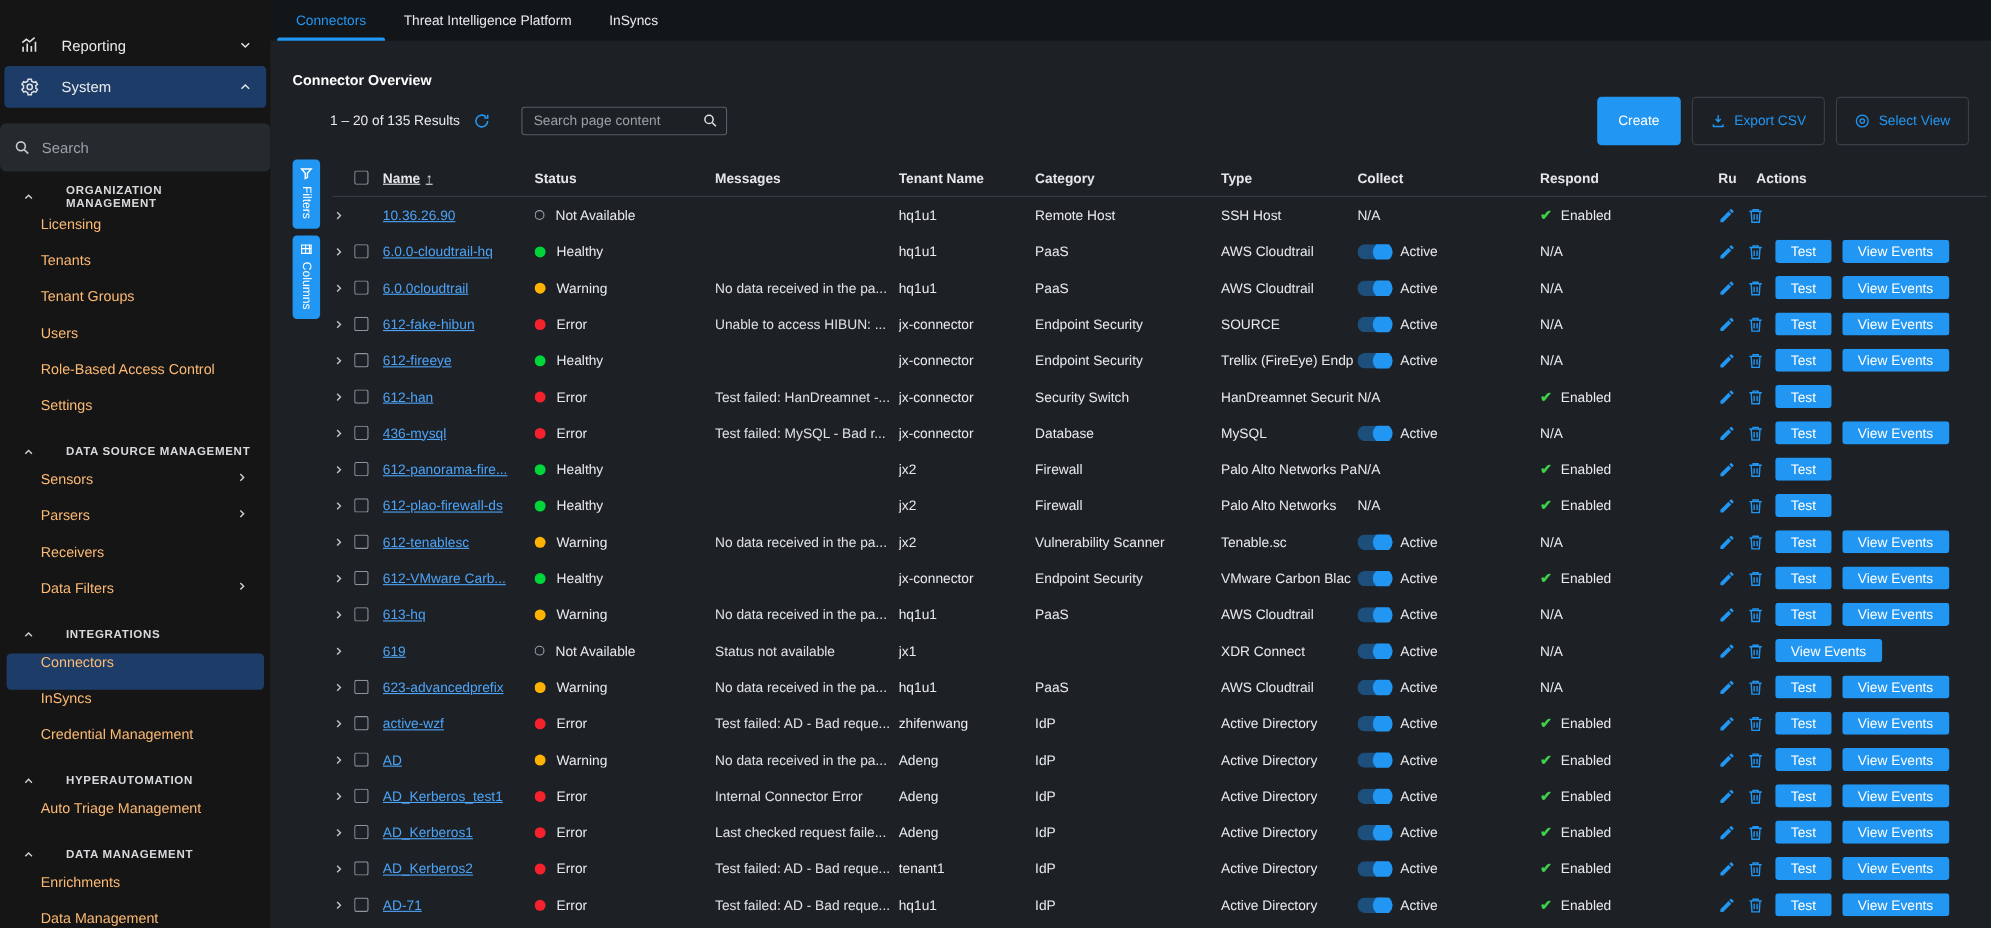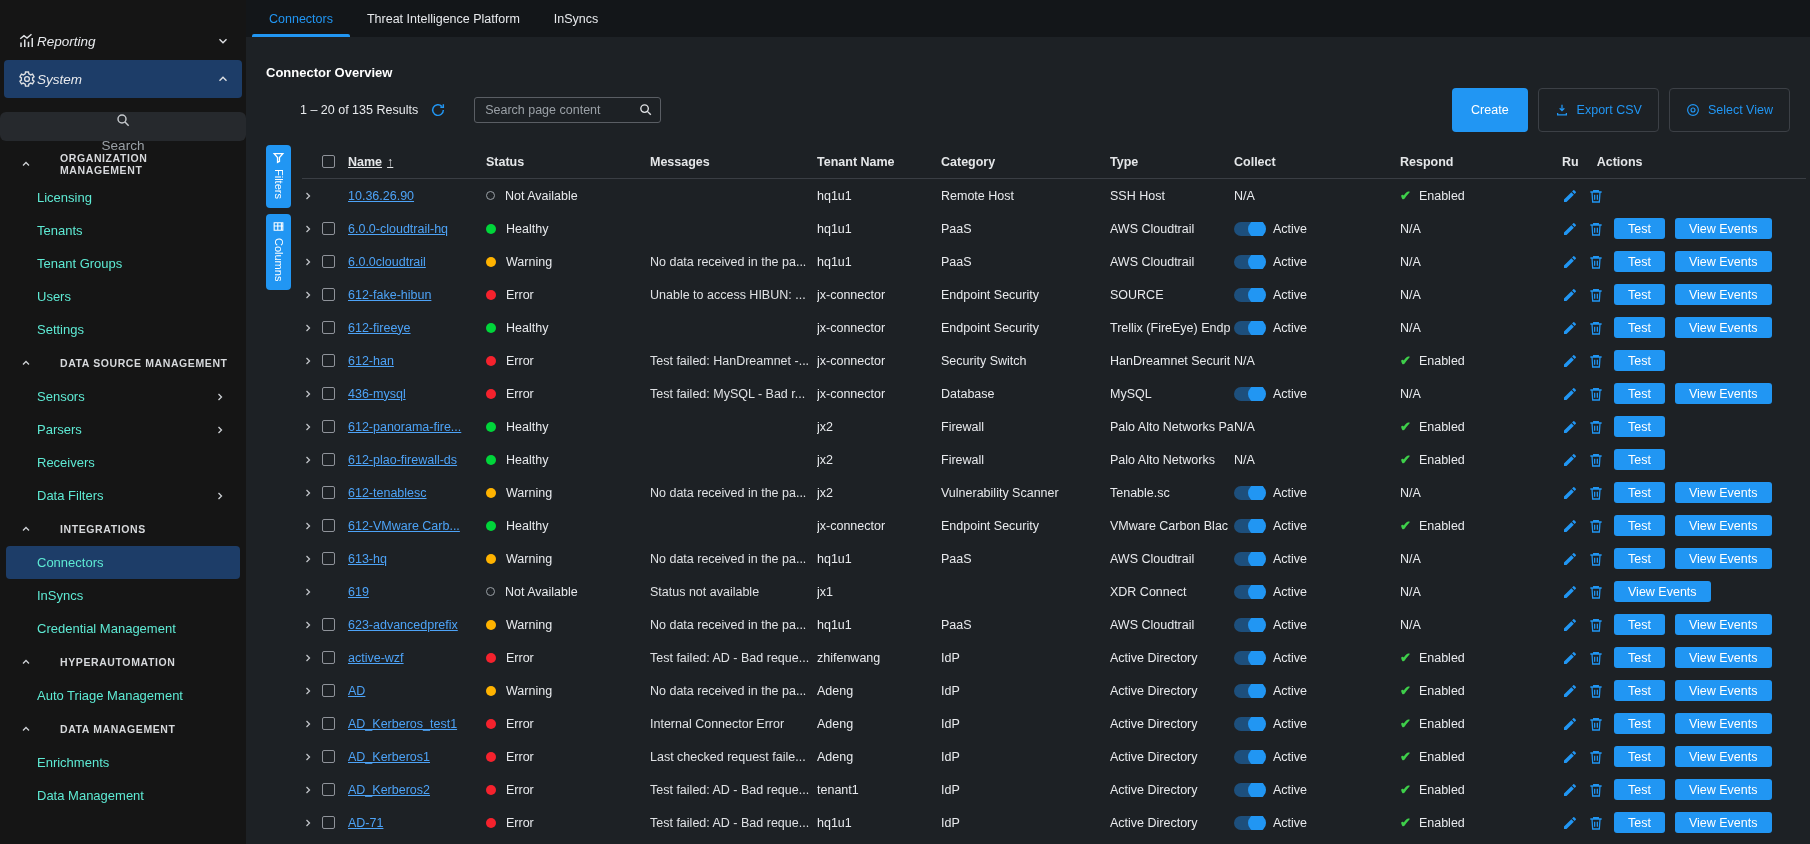--- a/index.html
+++ b/index.html
@@ -5,31 +5,31 @@
   * { box-sizing: border-box; }
   html,body { margin:0; padding:0; }
   body {
     width:1810px; height:844px; overflow:hidden;
     background:var(--main-bg,#1d2125);
     font-family:"Liberation Sans", sans-serif;
     color:#e8eaed; display:flex; font-size:12.5px;
   }
   
   .sidebar { width:246px; flex:0 0 246px; background:var(--sidebar-bg,#151515); padding-top:22px; overflow:hidden; }
-  .sb-top-item { display:flex; align-items:center; height:38px; margin:0 4px; padding:0 12px 0 14px; gap:1px; border-radius:4px; font-size:13.5px; cursor:pointer;font-style:italic; }
+  .sb-top-item { display:flex; align-items:center; height:38px; margin:0 4px; padding:0 12px 0 14px; gap:20px; border-radius:4px; font-size:13.5px; cursor:pointer; }
   .sb-top-item.active { background:var(--nav-sel,#1d3d68); }
   .sb-top-item .sb-ic { width:18px; height:18px; color:#dfe1e4; flex:0 0 18px; }
   .sb-top-item .grow { flex:1; }
   .sb-chev-ic { width:14px; height:14px; color:#dfe1e4; }
   svg { display:block; width:100%; height:100%; }
-  .sb-search { margin:14px 0 6px; height:29px; background:#26292d; border-radius:6px; display:flex; align-items:center; gap:10px; padding:0 12px; color:#9aa0a6; font-size:13.5px; cursor:text;flex-direction:column; }
+  .sb-search { margin:14px 0 6px; height:44px; background:#26292d; border-radius:6px; display:flex; align-items:center; gap:10px; padding:0 12px; color:#9aa0a6; font-size:13.5px; cursor:text; }
   .sb-search .sb-ic { width:16px; height:16px; color:#c6c9cd; flex:0 0 16px; }
   .sb-section-header { display:flex; align-items:center; gap:28px; height:34px; padding:0 18px 0 20px; font-size:10.5px; font-weight:700; letter-spacing:.6px; color:#d7d9dc; cursor:pointer; }
   .sb-section-header .sb-chev { width:12px; height:12px; color:#cfd2d6; flex:0 0 12px; }
-  .sb-item { position:relative; display:flex; align-items:center; height:33px; margin:0 6px; padding:0 14px 0 31px; border-radius:4px; font-size:13px; color:#5eead4; cursor:pointer; white-space:nowrap; }
+  .sb-item { position:relative; display:flex; height:33px; margin:0 6px; padding:0 14px 0 31px; border-radius:4px; font-size:13px; color:#fdba74; cursor:pointer; white-space:nowrap; }
   .sb-item.active { background:var(--nav-sel,#1d3d68); }
   .sb-item .sb-item-chev { position:absolute; right:14px; width:12px; height:12px; color:#cfd2d6; }
   
   .main { flex:1; min-width:0; display:flex; flex-direction:column; background:var(--main-bg,#1d2125); }
   .tabbar { height:37px; flex:0 0 37px; background:var(--tabbar-bg,#131619); display:flex; align-items:stretch; padding-left:6px; }
   .tab { position:relative; display:flex; align-items:center; padding:0 17px; font-size:12.5px; color:#e8eaed; cursor:pointer; white-space:nowrap; }
   .tab.active { color:var(--accent,#2196f3); }
   .tab.active::after { content:""; position:absolute; left:0; right:0; bottom:0; height:3px; background:var(--accent,#2196f3); border-radius:2px 2px 0 0; }
   .content { flex:1; padding:0 4px 0 20px; position:relative; min-height:0; }
   .page-title { margin-top:28px; font-size:13px; font-weight:700; color:#fff; }
@@ -141,20 +141,23 @@
       <div class="sb-item">
         <span>Tenants</span>
       </div>
       <div class="sb-item">
         <span>Tenant Groups</span>
       </div>
       <div class="sb-item">
         <span>Users</span>
       </div>
       <div class="sb-item">
+        <span>Role-Based Access Control</span>
+      </div>
+      <div class="sb-item">
         <span>Settings</span>
       </div>
       <div class="sb-section-header">
         <span class="sb-chev">
           <svg viewBox="0 0 24 24" fill="none" stroke="currentColor" stroke-width="2.6">
             <path d="M6 15l6-6 6 6"></path>
           </svg>
         </span>
         <span>DATA SOURCE MANAGEMENT</span>
       </div>

